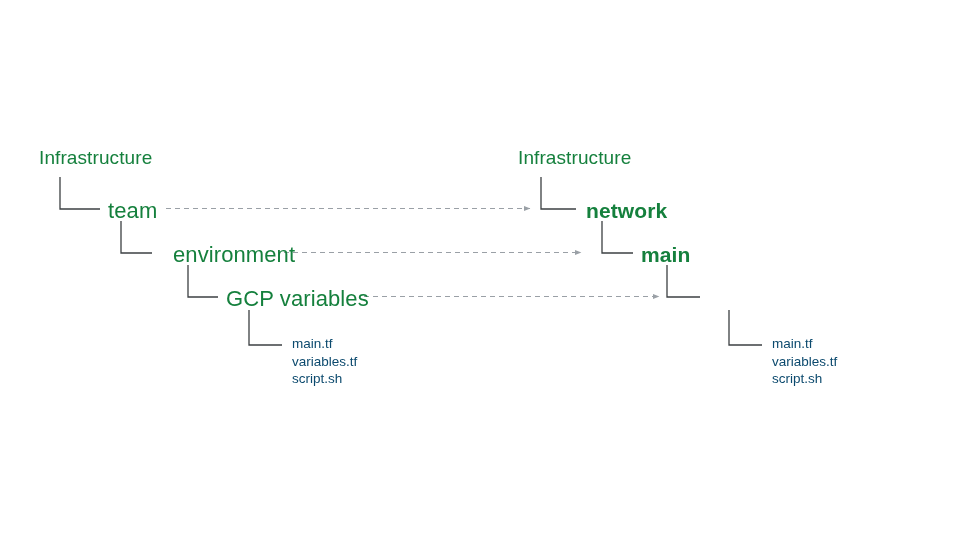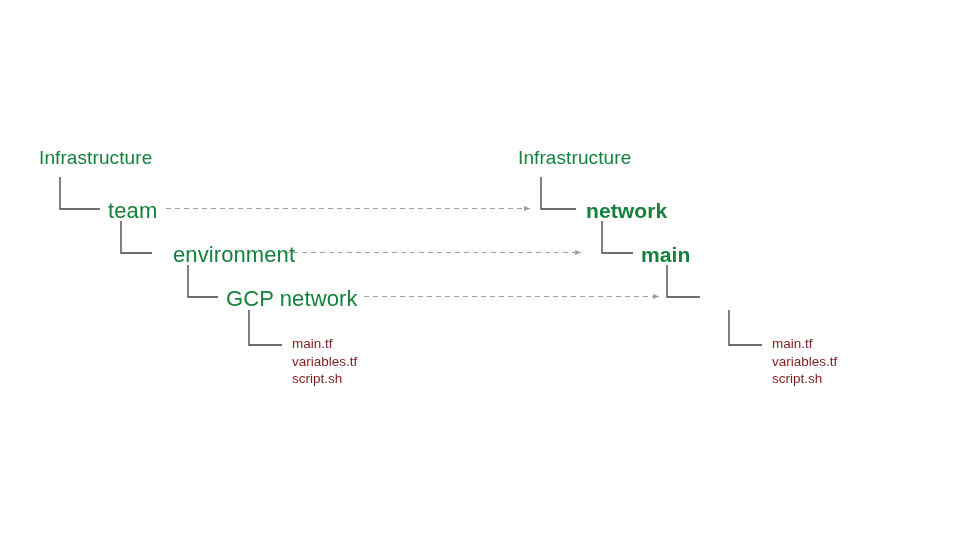--- a/index.html
+++ b/index.html
@@ -48,21 +48,21 @@
     font-size: 21px;
     font-weight: 700;
     letter-spacing: 0.1px;
   }
   .file-list {
     position: absolute;
     white-space: nowrap;
     font-size: 13.5px;
     font-weight: 400;
     line-height: 17.5px;
-    color: #7f1d1d;
+    color: #0c4a6e;
   }
   .file-line {
     display: block;
   }
 </style>
 </head>
 <body>
 
 <div id="diagram">
 
@@ -87,21 +87,21 @@
     <line x1="284" y1="252.5" x2="581" y2="252.5" stroke="#9aa0a6" stroke-width="1.2" stroke-dasharray="5,4" marker-end="url(#arrowhead)"></line>
     <line x1="364" y1="296.5" x2="659" y2="296.5" stroke="#9aa0a6" stroke-width="1.2" stroke-dasharray="5,4" marker-end="url(#arrowhead)"></line>
   </svg>
 
   <div class="node node-root" style="left:39px; top:148px;">Infrastructure</div>
 
   <div class="node node-plain" style="left:108px; top:200px;">team</div>
 
   <div class="node node-plain" style="left:161px; top:244px;margin-left:12px;">environment</div>
 
-  <div class="node node-plain" style="left:226px; top:288px;">GCP network</div>
+  <div class="node node-plain" style="left:226px; top:288px;">GCP variables</div>
 
   <div class="file-list" style="left:292px; top:335px;">
     <span class="file-line">main.tf</span>
     <span class="file-line">variables.tf</span>
     <span class="file-line">script.sh</span>
   </div>
 
   <div class="node node-root" style="left:518px; top:148px;">Infrastructure</div>
 
   <div class="node node-bold" style="left:586px; top:200px;">network</div>

